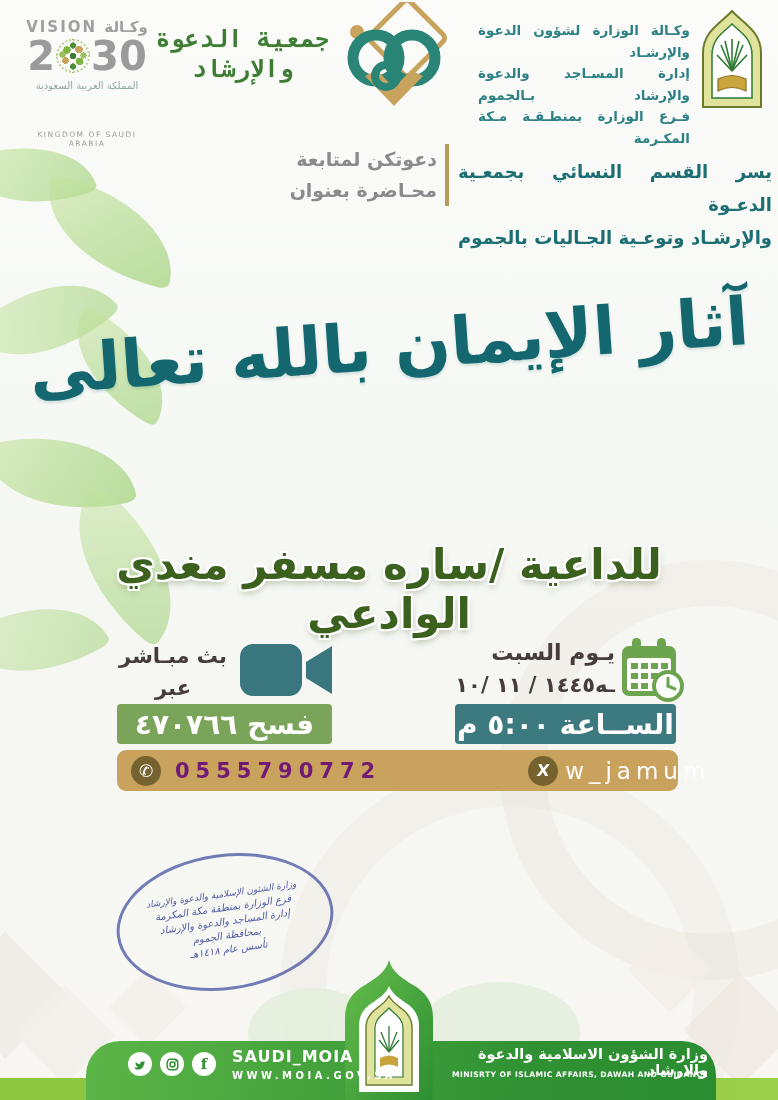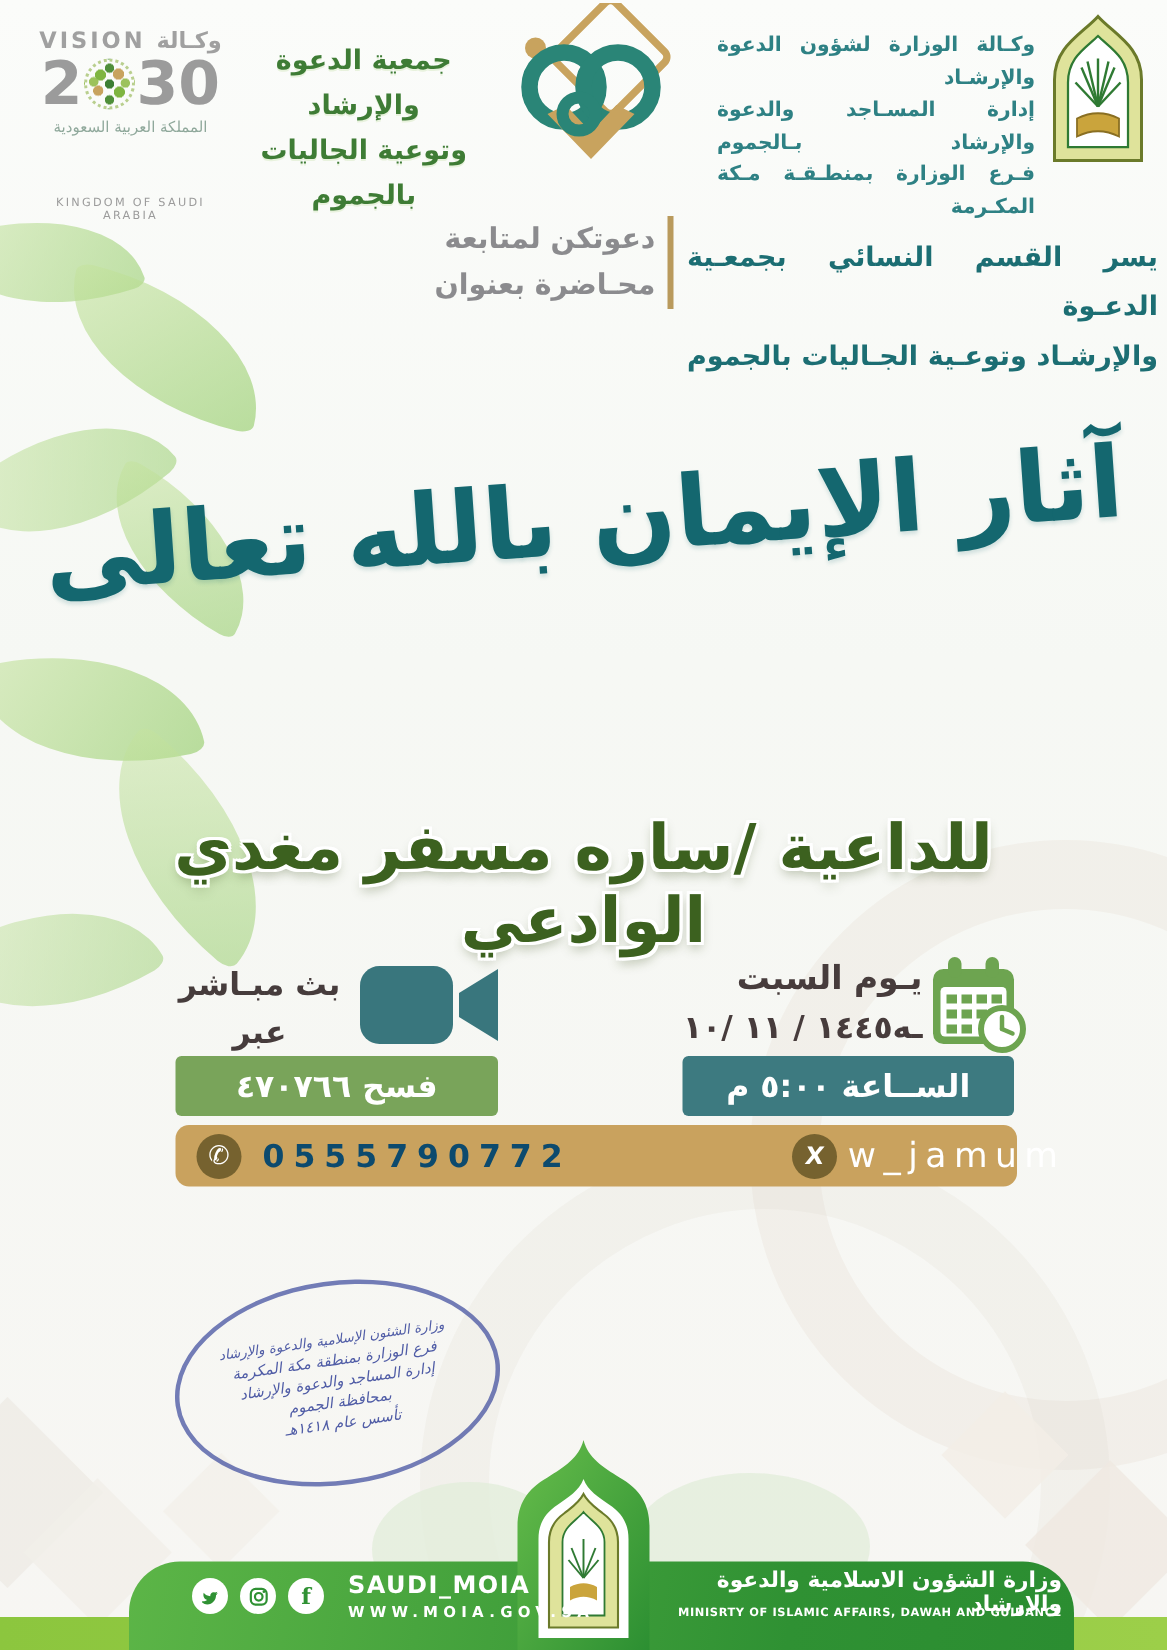--- a/index.html
+++ b/index.html
@@ -25,21 +25,21 @@
       radial-gradient(circle at 72% 68%, #7fb541 0 12%, transparent 13%),
       radial-gradient(circle at 50% 15%, #4f8f3a 0 10%, transparent 11%),
       radial-gradient(circle at 15% 45%, #9cc25c 0 10%, transparent 11%),
       radial-gradient(circle at 85% 48%, #9cc25c 0 10%, transparent 11%),
       radial-gradient(circle at 50% 85%, #4f8f3a 0 10%, transparent 11%),
       radial-gradient(circle at 50% 50%, #3c7e34 0 14%, transparent 15%);
     border:2px dotted #b9cf8e;}
   .vision .row3{font-size:10px;color:#8fa89b;margin-top:4px;}
   .vision .row4{font-size:7.5px;letter-spacing:1.5px;color:#9b9b9b;margin-top:39px;}
   .assoc-callig{position:absolute;left:150px;top:26px;width:185px;text-align:center;direction:rtl;
-    color:#3e7c35;font-weight:800;font-size:18px;line-height:30px;text-shadow:0 1px 0 #e8f2dd;}
+    color:#3e7c35;font-weight:800;font-size:24px;line-height:30px;text-shadow:0 1px 0 #e8f2dd;font-family:Liberation Mono, monospace;}
   .assoc-logo{position:absolute;left:335px;top:2px;width:118px;height:122px;}
   .ministry-head{position:absolute;left:478px;top:20px;width:212px;direction:rtl;
     color:#2e8184;font-weight:800;font-size:13.5px;line-height:21.5px;}
   .ministry-head div{text-align:justify;text-align-last:justify;}
   .ministry-emblem{position:absolute;left:697px;top:8px;width:70px;height:102px;}
   
   .invite-host{position:absolute;left:458px;top:155px;width:314px;direction:rtl;color:#1c6e73;
     font-weight:800;font-size:18px;line-height:33px;}
   .invite-host div{text-align:justify;text-align-last:justify;}
   .gold-divider{position:absolute;left:445px;top:144px;width:4px;height:62px;background:#b99a5c;}
@@ -54,29 +54,29 @@
     color:#3c611f;font-size:42px;font-weight:800;
     text-shadow:-2px 0 0 #fff,2px 0 0 #fff,0 -2px 0 #fff,0 2px 0 #fff,-2px -2px 0 #fff,2px 2px 0 #fff,-2px 2px 0 #fff,2px -2px 0 #fff,0 4px 7px rgba(60,80,30,.35);}
   
   .broadcast-text{position:absolute;left:112px;top:640px;width:122px;direction:rtl;text-align:center;
     color:#463c3c;font-weight:800;font-size:21px;line-height:32px;}
   .camera-icon{position:absolute;left:240px;top:638px;width:94px;height:64px;}
   .date-text{position:absolute;left:438px;top:636px;width:177px;direction:rtl;text-align:right;
     color:#473c3c;font-weight:800;font-size:22px;line-height:33px;}
   .date-text .dline{direction:ltr;unicode-bidi:bidi-override;font-size:21px;}
   .calendar-icon{position:absolute;left:618px;top:636px;width:66px;height:68px;}
-  .bar{position:absolute;height:40px;border-radius:4px;color:#fff;font-weight:800;font-size:21px;
+  .bar{position:absolute;height:40px;border-radius:4px;color:#fff;font-weight:800;font-size:28px;
     display:flex;align-items:center;justify-content:center;direction:rtl;}
   .bar-permit{left:117px;top:704px;width:215px;background:#79a45a;}
   .bar-time{left:455px;top:704px;width:221px;background:#3d7a80;}
   .bar-contact{position:absolute;left:117px;top:750px;width:561px;height:41px;border-radius:9px;
     background:#c9a25e;display:flex;align-items:center;}
   .circ-ic{width:30px;height:30px;border-radius:50%;background:#76622f;color:#fff;
     display:flex;align-items:center;justify-content:center;font-size:17px;font-weight:bold;flex:0 0 auto;}
-  .phone-num{color:#0c4a6e;font-weight:800;font-size:21px;letter-spacing:6px;margin-left:14px;}
+  .phone-num{color:#701a75;font-weight:800;font-size:21px;letter-spacing:6px;margin-left:14px;}
   .x-handle{color:#fff;font-weight:400;font-size:23px;letter-spacing:5px;margin-left:7px;}
   .x-glyph{transform:skewX(-8deg);font-size:16px;}
   
   .stamp{position:absolute;left:116px;top:854px;width:218px;height:136px;border:3px solid rgba(62,76,158,.8);
     border-radius:50%;transform:rotate(-8deg);color:#3e4c9e;direction:rtl;
     display:flex;flex-direction:column;align-items:center;justify-content:center;
     font-size:10px;line-height:14px;text-align:center;padding:10px 16px;font-style:italic;opacity:.9;}
   .stamp .s1{font-size:9px;}
   
   .foot-strip{position:absolute;left:0;top:1078px;width:778px;height:22px;
@@ -124,21 +124,20 @@
       <span>2</span>
       <span class="emb"></span>
       <span>30</span>
     </div>
     <div class="row3">المملكة العربية السعودية</div>
     <div class="row4">KINGDOM OF SAUDI ARABIA</div>
   </div>
 
   <div class="assoc-callig">
     <div>جمعية الدعوة والإرشاد</div>
-    <div>وتوعية الجاليات بالجموم</div>
   </div>
 
   <svg class="assoc-logo" viewBox="0 0 118 122">
     <rect x="44" y="8" width="56" height="56" rx="5" fill="none" stroke="#c8a35e" stroke-width="5" transform="rotate(45 72 36)"></rect>
     <circle cx="22" cy="30" r="7" fill="#c8a35e"></circle>
     <circle cx="41" cy="56" r="23" fill="none" stroke="#2a8577" stroke-width="11"></circle>
     <circle cx="77" cy="56" r="23" fill="none" stroke="#2a8577" stroke-width="11"></circle>
     <path d="M30 74 L59 104 L88 74 L76 68 L59 86 L42 68 Z" fill="#c8a35e"></path>
     <circle cx="51" cy="74" r="11" fill="none" stroke="#2a8577" stroke-width="8"></circle>
   </svg>

